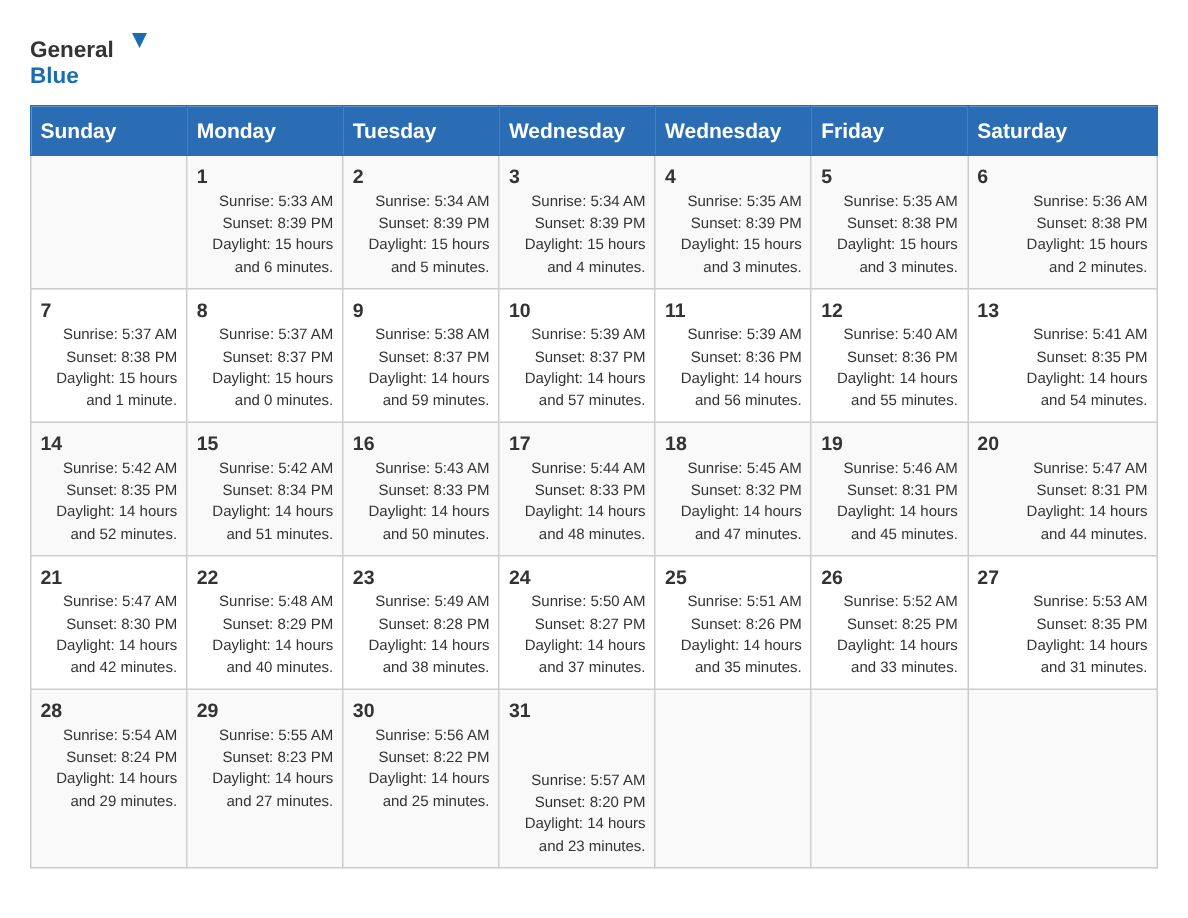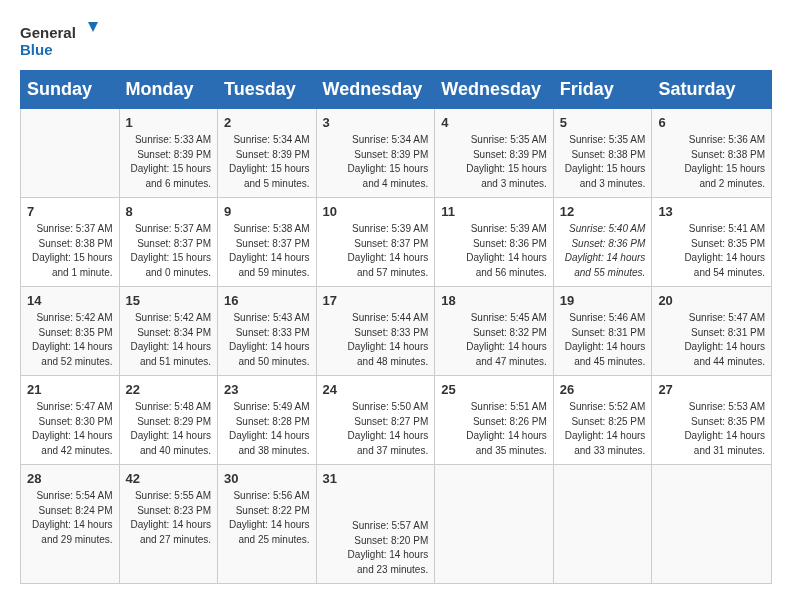--- a/index.html
+++ b/index.html
@@ -39,21 +39,21 @@
       border-collapse: collapse;
       font-size: 11px;
     }
     thead tr {
       background-color: #2a6db5;
       color: white;
     }
     thead th {
       padding: 8px 6px;
       text-align: left;
-      font-size: 18px;
+      font-size: 14px;
       font-weight: bold;
       border: 1px solid #2a6db5;
     }
     tbody td {
       border: 1px solid #ccc;
       vertical-align: top;
       padding: 6px 6px;
       color: #333;
       height: 88px;
     }
@@ -185,21 +185,21 @@
         </td>
         <td>
           <span class="day-num">11</span>
           <div class="day-info" style="white-space: pre-line;">Sunrise: 5:39 AM
 Sunset: 8:36 PM
 Daylight: 14 hours
 and 56 minutes.</div>
         </td>
         <td>
           <span class="day-num">12</span>
-          <div class="day-info" style="white-space: pre-line; font-style: italic;">Sunrise: 5:40 AM
+          <div class="day-info" style="white-space: pre-line;">Sunrise: 5:40 AM
 Sunset: 8:36 PM
 Daylight: 14 hours
 and 55 minutes.</div>
         </td>
         <td>
           <span class="day-num">13</span>
           <div class="day-info" style="white-space: pre-line;">Sunrise: 5:41 AM
 Sunset: 8:35 PM
 Daylight: 14 hours
 and 54 minutes.</div>
@@ -309,21 +309,21 @@
       </tr>
       <tr>
         <td>
           <span class="day-num">28</span>
           <div class="day-info" style="white-space: pre-line;">Sunrise: 5:54 AM
 Sunset: 8:24 PM
 Daylight: 14 hours
 and 29 minutes.</div>
         </td>
         <td>
-          <span class="day-num">42</span>
+          <span class="day-num">29</span>
           <div class="day-info" style="white-space: pre-line;">Sunrise: 5:55 AM
 Sunset: 8:23 PM
 Daylight: 14 hours
 and 27 minutes.</div>
         </td>
         <td>
           <span class="day-num">30</span>
           <div class="day-info" style="white-space: pre-line;">Sunrise: 5:56 AM
 Sunset: 8:22 PM
 Daylight: 14 hours

